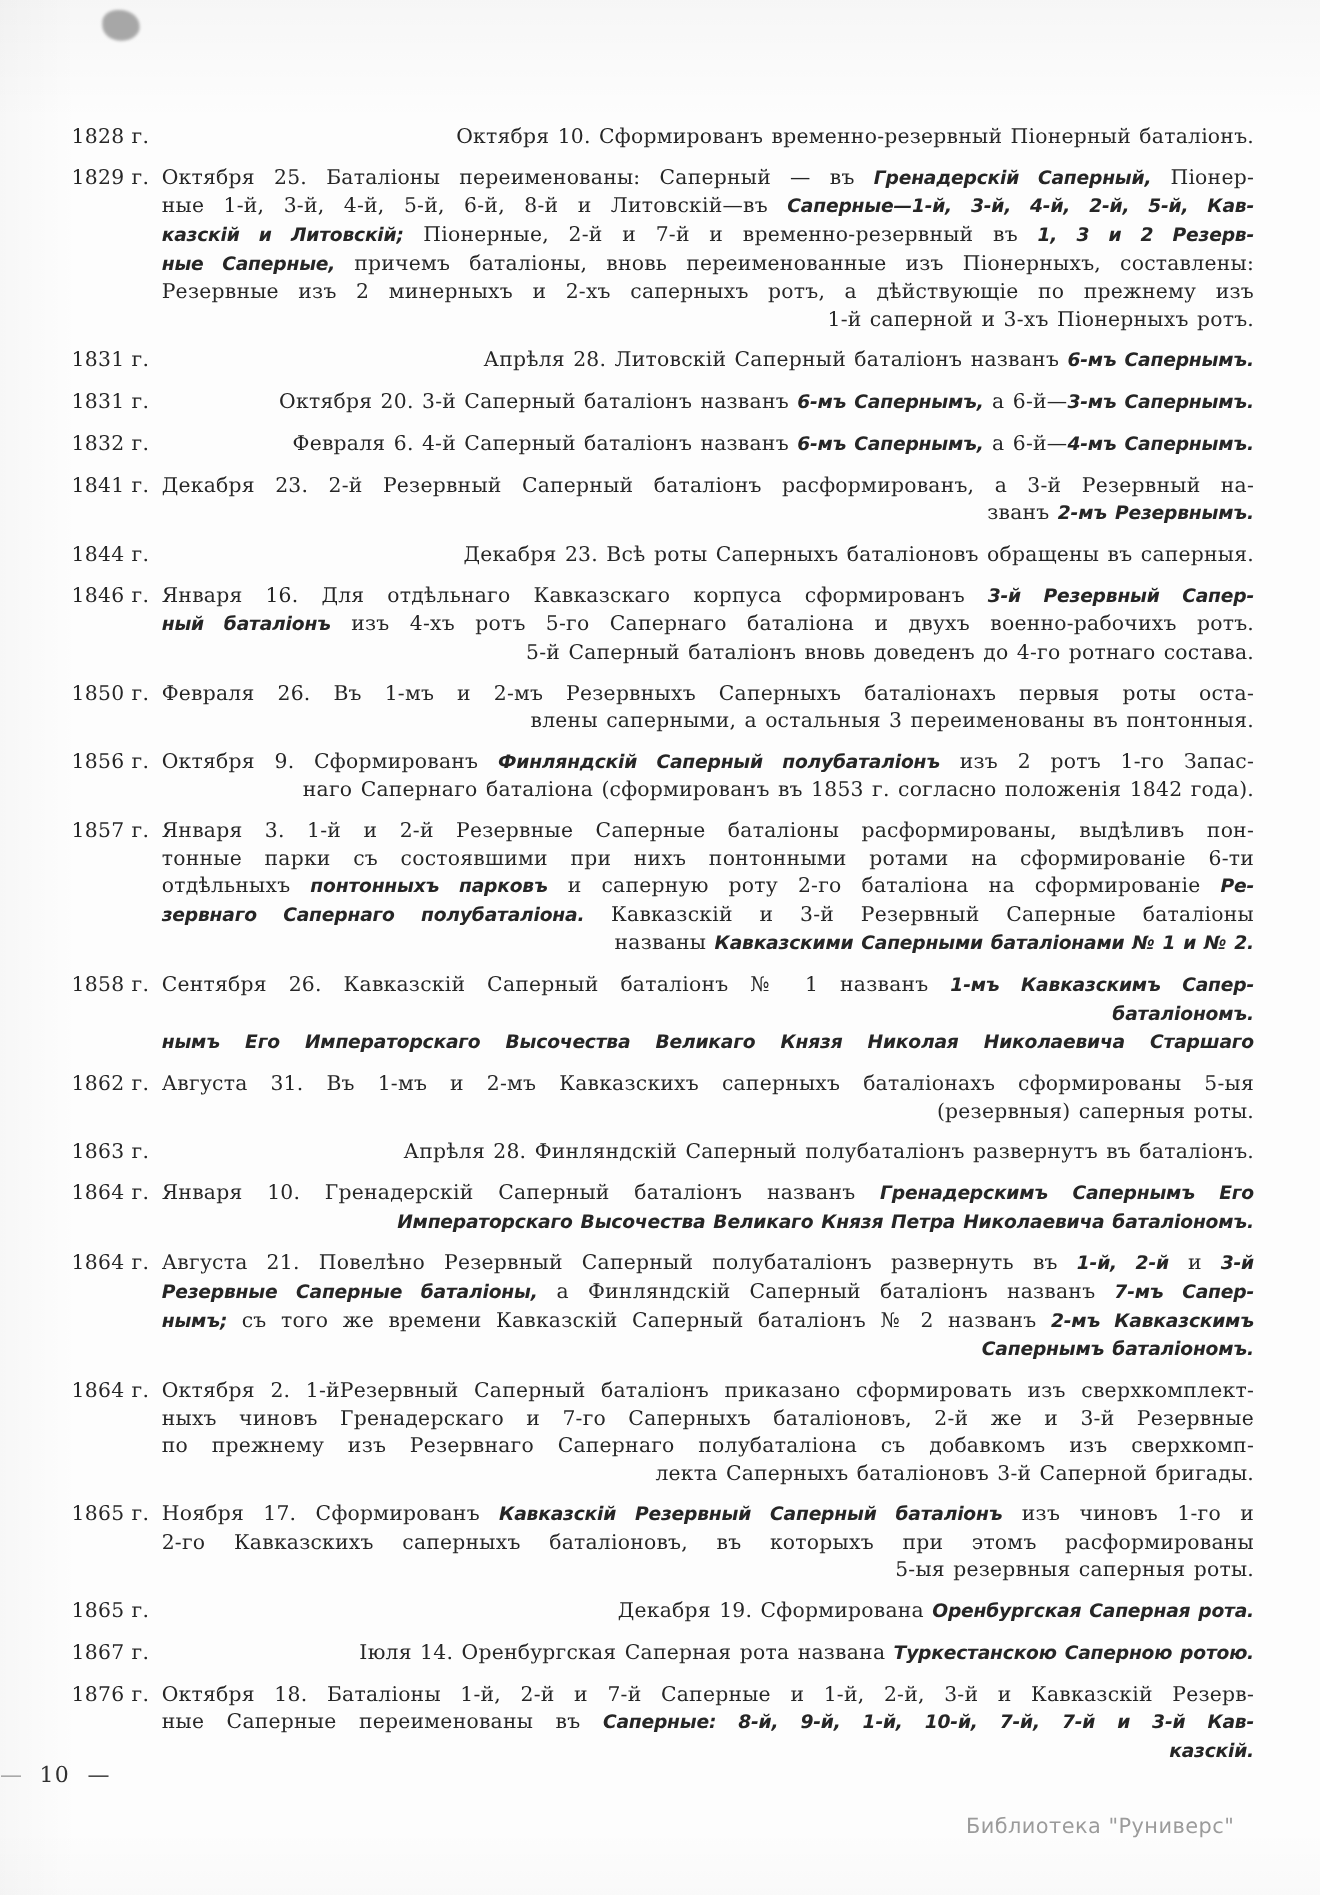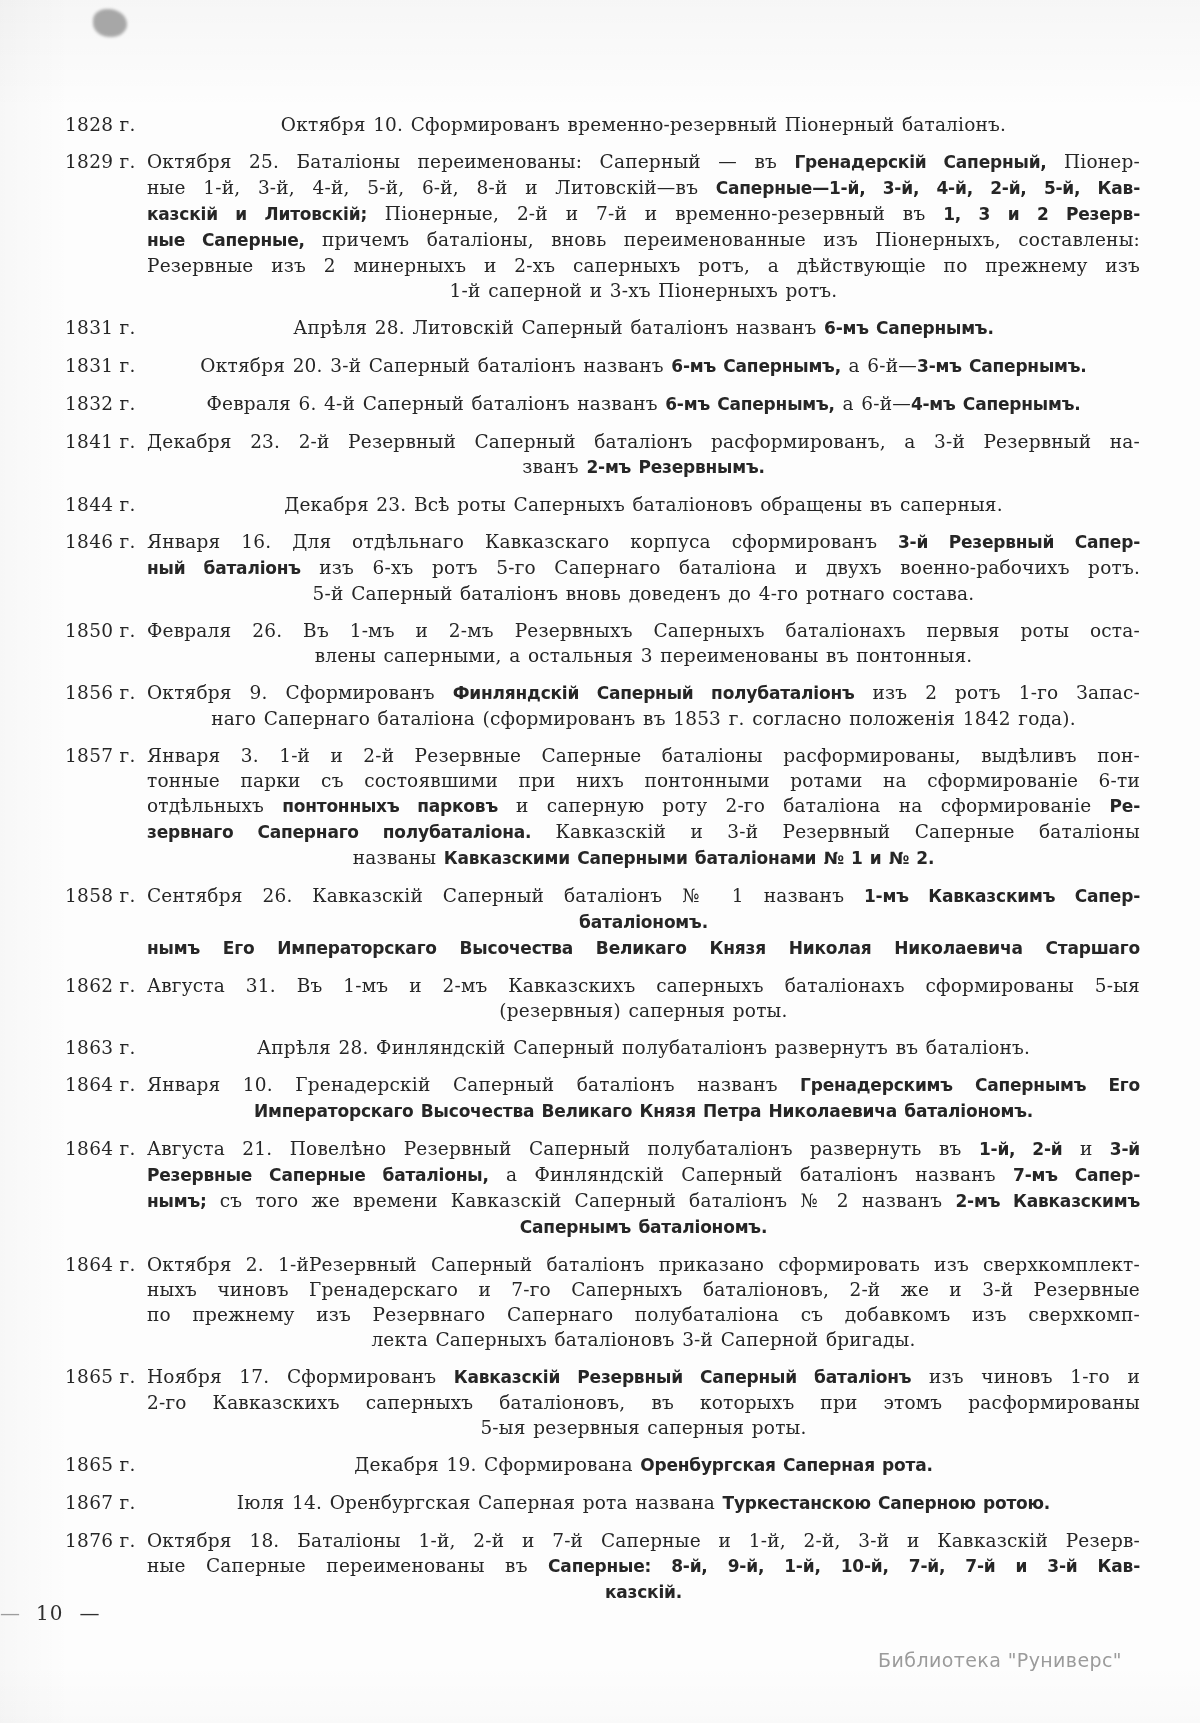--- a/index.html
+++ b/index.html
@@ -43,30 +43,31 @@
     white-space: nowrap;
     font-size: 18.5px;
     line-height: 25px;
     letter-spacing: 0.3px;
   }
   .line {
     font-size: 18.5px;
     line-height: 25px;
     letter-spacing: 0.2px;
     word-spacing: 1.5px;
-    text-align: center;
+    text-align: right;
     white-space: normal;
   }
   .line.j {
     text-align: justify;
     text-align-last: justify;
     text-justify: inter-word;
   }
   .em {
     font-family: "DejaVu Sans", sans-serif;
+    font-style: italic;
     font-weight: 700;
     font-size: 17px;
     letter-spacing: -0.2px;
   }
   .footer {
     position: absolute;
     top: 1601px;
     left: 0;
     width: 1084px;
     font-size: 20px;
@@ -120,21 +121,21 @@
         <div class="line j"><span>Декабря 23. 2-й Резервный Саперный баталіонъ расформированъ, а 3-й Резервный на-</span></div>
         <div class="line"><span>званъ </span><span class="em">2-мъ Резервнымъ.</span></div>
       </div>
       <div class="entry">
         <span class="year">1844 г.</span>
         <div class="line"><span>Декабря 23. Всѣ роты Саперныхъ баталіоновъ обращены въ саперныя.</span></div>
       </div>
       <div class="entry">
         <span class="year">1846 г.</span>
         <div class="line j"><span>Января 16. Для отдѣльнаго Кавказскаго корпуса сформированъ </span><span class="em">3-й Резервный Сапер-</span></div>
-        <div class="line j"><span class="em">ный баталіонъ</span><span> изъ 6-хъ ротъ 5-го Сапернаго баталіона и двухъ военно-рабочихъ ротъ.</span></div>
+        <div class="line j"><span class="em">ный баталіонъ</span><span> изъ 4-хъ ротъ 5-го Сапернаго баталіона и двухъ военно-рабочихъ ротъ.</span></div>
         <div class="line"><span>5-й Саперный баталіонъ вновь доведенъ до 4-го ротнаго состава.</span></div>
       </div>
       <div class="entry">
         <span class="year">1850 г.</span>
         <div class="line j"><span>Февраля 26. Въ 1-мъ и 2-мъ Резервныхъ Саперныхъ баталіонахъ первыя  роты  оста-</span></div>
         <div class="line"><span>влены саперными, а остальныя 3 переименованы въ понтонныя.</span></div>
       </div>
       <div class="entry">
         <span class="year">1856 г.</span>
         <div class="line j"><span>Октября 9. Сформированъ </span><span class="em">Финляндскій Саперный полубаталіонъ</span><span> изъ 2 ротъ 1-го Запас-</span></div>

